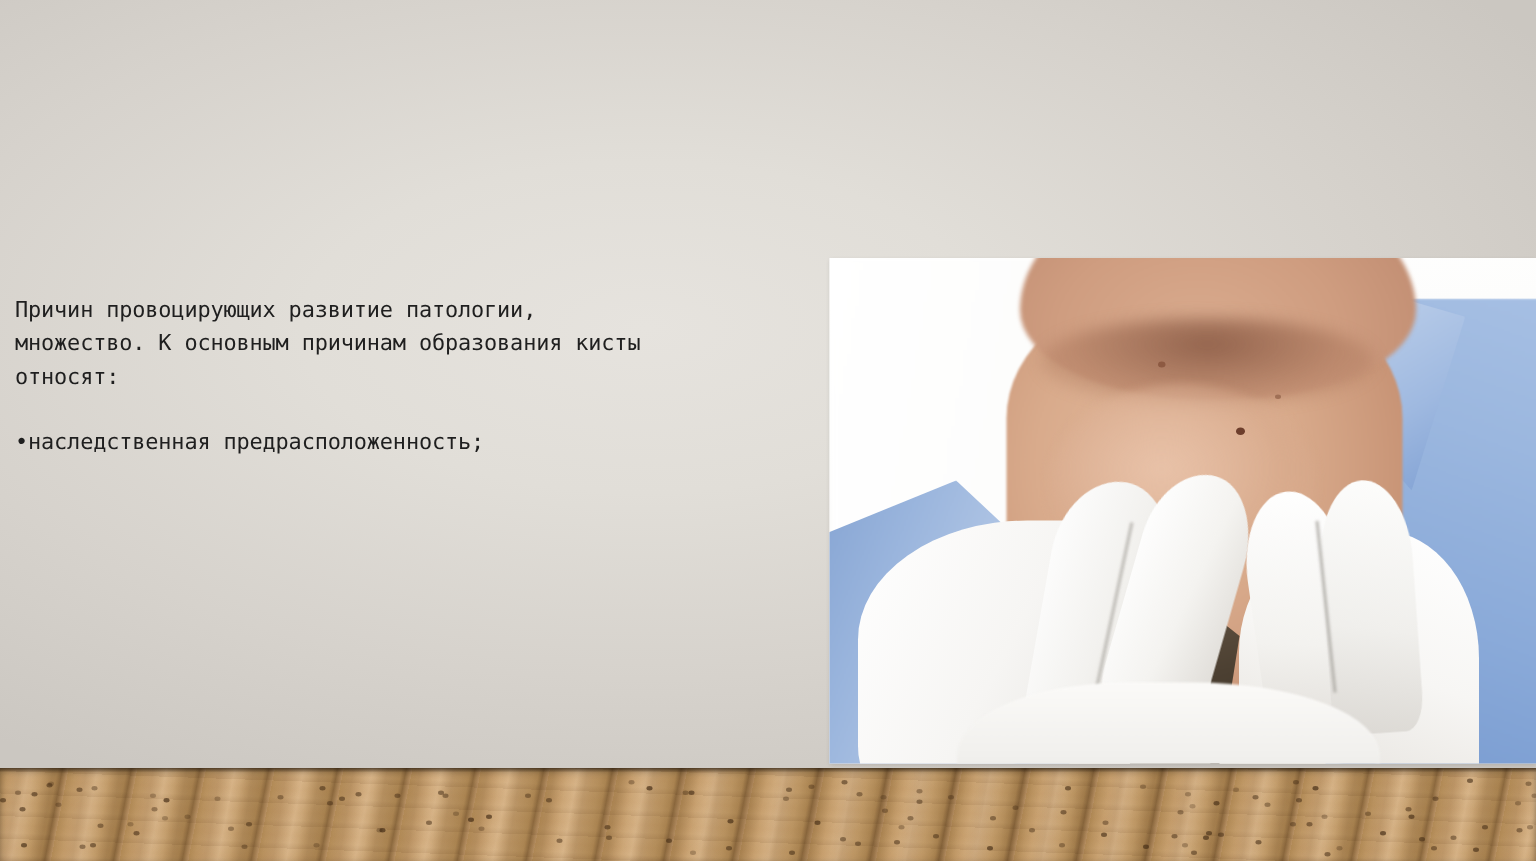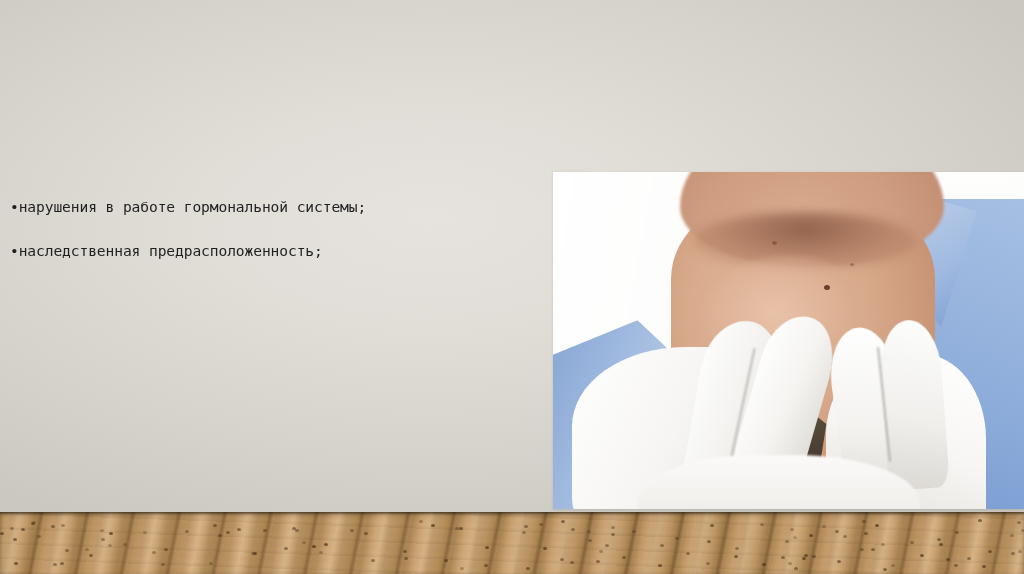--- a/index.html
+++ b/index.html
@@ -308,21 +308,23 @@
     background: linear-gradient(180deg, rgba(40,26,12,0.55), rgba(40,26,12,0));
   }
 </style>
 </head>
 <body>
 
 <div id="slide">
 
 
   <div class="body-text">
-    <div class="bullet-line">•нарушения в работе гормональной системы;</div>
+    <div class="para">Причин провоцирующих развитие патологии,
+множество. К основным причинам образования кисты
+относят:</div>
     <div class="bullet-line">•наследственная предрасположенность;</div>
   </div>
 
   <div class="photo">
     <div class="photo-inner">
       <div class="ph-bg"></div>
       <div class="ph-bg2"></div>
       <div class="ph-shirtR"></div>
       <div class="ph-collarR"></div>
       <div class="ph-neck"></div>

